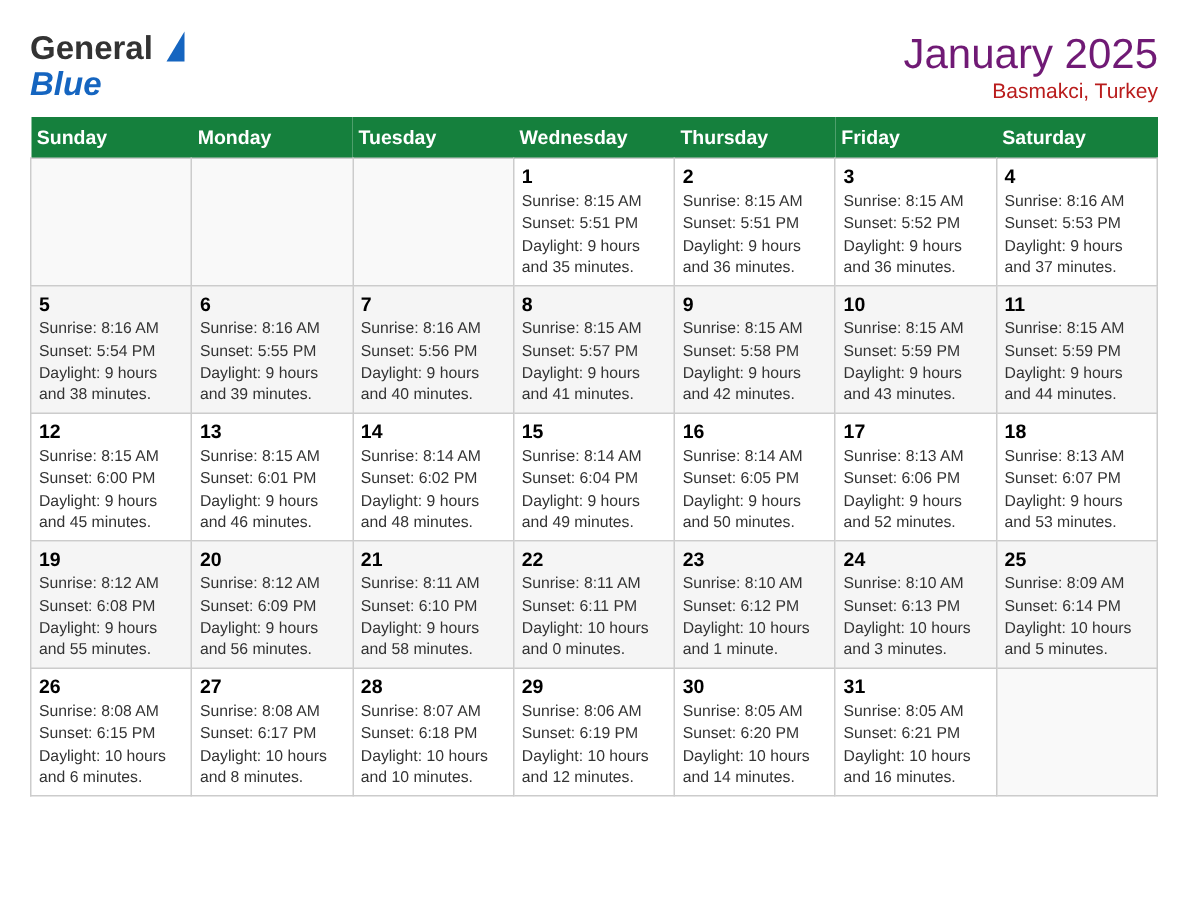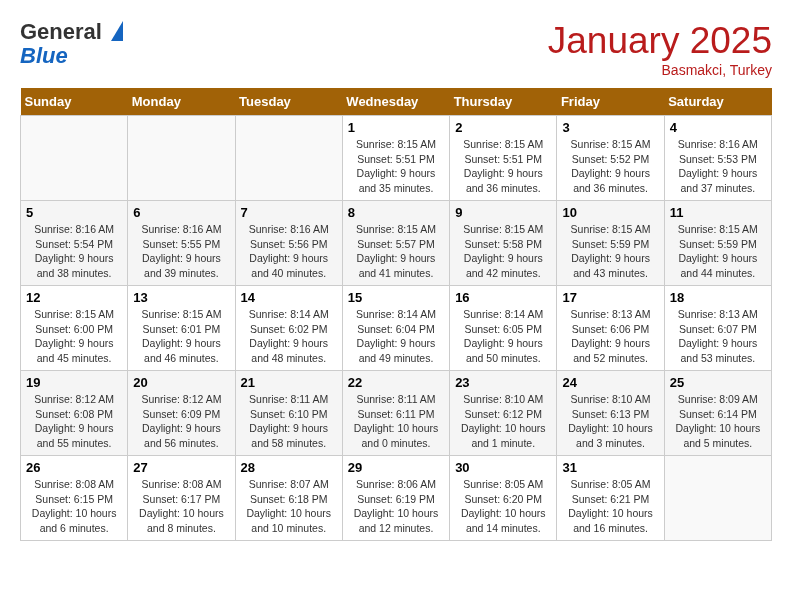--- a/index.html
+++ b/index.html
@@ -17,36 +17,36 @@
       margin-bottom: 10px;
     }
     .logo {
       display: flex;
       align-items: flex-start;
     }
     .title-block {
       text-align: right;
     }
     .month-title {
-      font-size: 37px;
-      color: #b91c1c;
+      font-size: 28px;
+      color: #701a75;
       font-weight: normal;
       text-align: right;
     }
     .subtitle {
       font-size: 14px;
       color: #b91c1c;
     }
     .calendar {
       width: 100%;
       border-collapse: collapse;
       font-size: 11px;
     }
     .calendar th {
-      background: #a16207;
+      background: #15803d;
       color: #fff;
       padding: 6px 4px;
       text-align: left;
       font-size: 13px;
       font-weight: bold;
     }
     .calendar td {
       border: 1px solid #ccc;
       vertical-align: top;
       padding: 4px 5px;
@@ -63,21 +63,20 @@
     .day-num {
       font-weight: bold;
       font-size: 13px;
       margin-bottom: 2px;
       display: block;
     }
     .day-info {
       color: #333;
       line-height: 1.4;
       font-size: 10.5px;
-      text-align: center;
     }
     .empty-cell {
       background: #f9f9f9 !important;
     }
   </style>
 </head>
 <body>
 
 <div class="header">
   <div class="logo">

